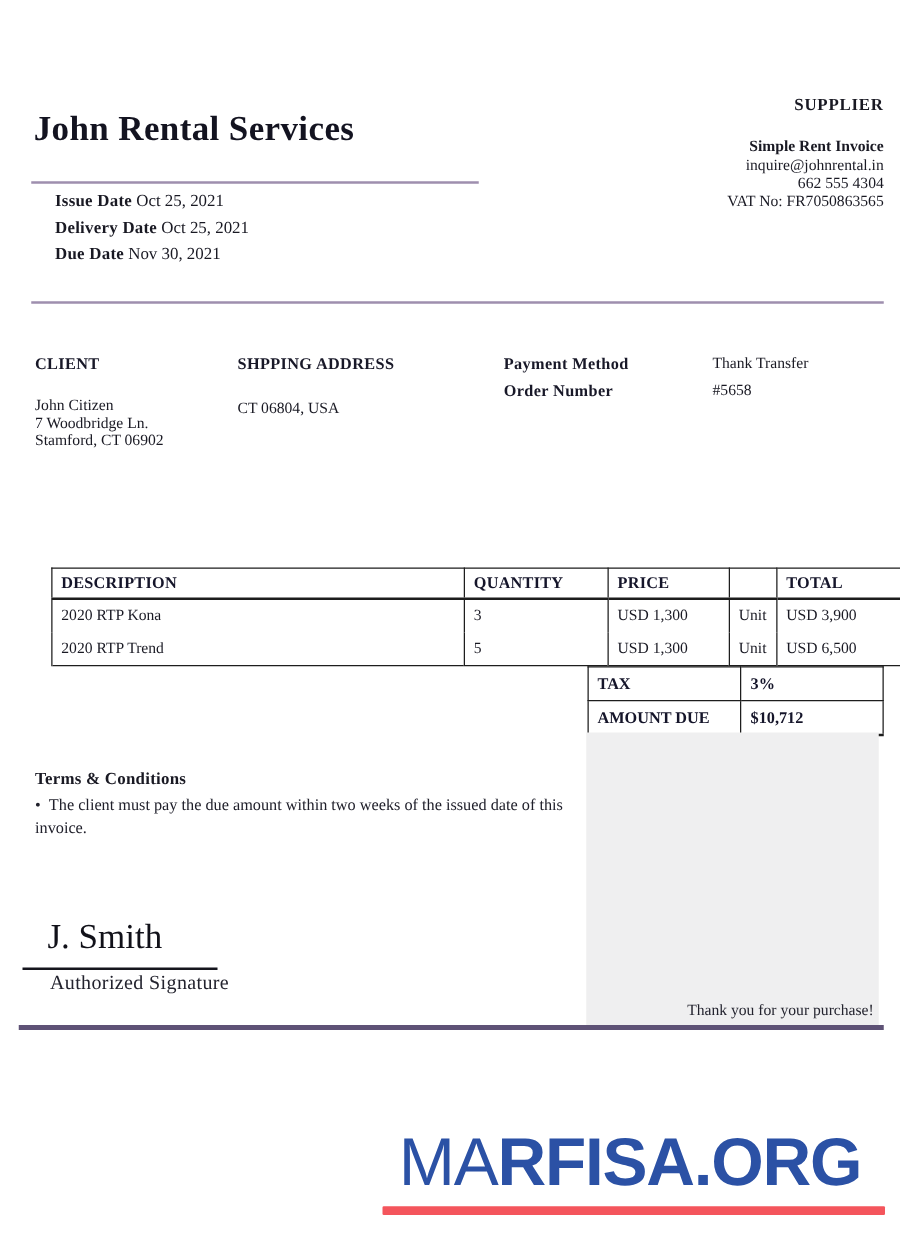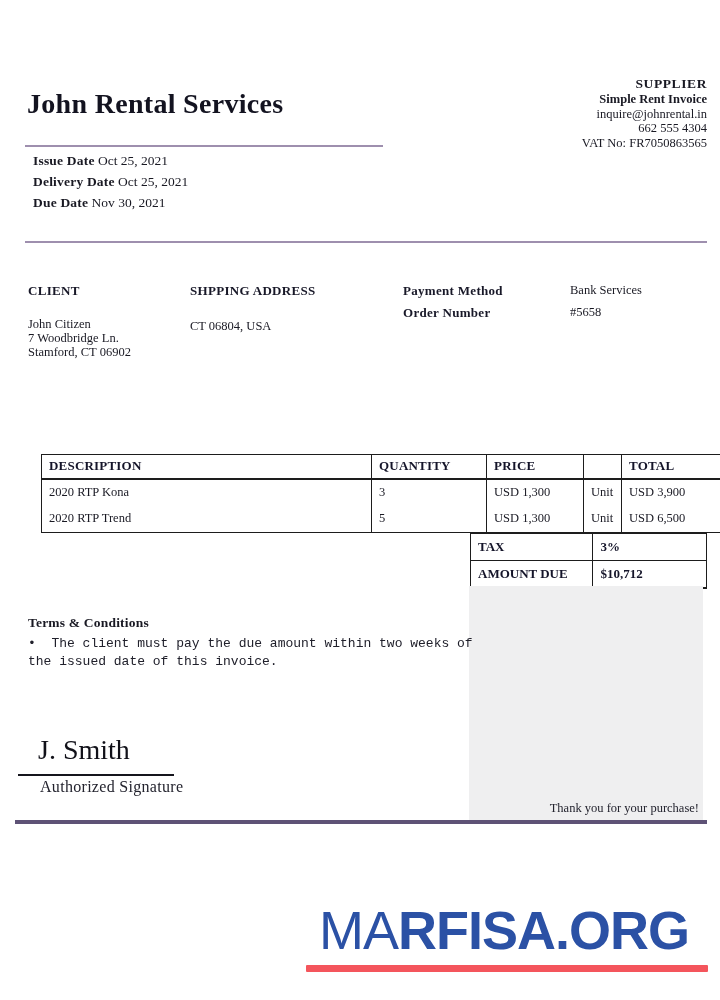--- a/index.html
+++ b/index.html
@@ -8,26 +8,26 @@
     position:relative;
     font-family:"Liberation Serif", serif;
     color:#191923;
     overflow:hidden;
   }
   .abs { position:absolute; }
 
   
   .company-title { left:27px; top:88px; font-size:28px; font-weight:bold; letter-spacing:.3px; color:#131320; }
   .title-rule { left:25px; top:145px; width:358px; height:2px; background:#9e8fae; }
-  .meta-block { left:33px; top:150px; font-size:13.5px; line-height:21px; }
+  .meta-block { left:44px; top:150px; font-size:13.5px; line-height:21px; }
   .meta-line b { letter-spacing:.2px; }
 
   .supplier-block { right:13px; top:76px; text-align:right; }
   .supplier-heading { font-size:13.5px; font-weight:bold; letter-spacing:.6px; }
-  .supplier-details { font-size:12.5px; line-height:14.5px; }
+  .supplier-details { margin-top:18px; font-size:12.5px; line-height:14.5px; }
   .supplier-name { font-weight:bold; }
 
   .mid-rule { left:25px; top:241px; width:682px; height:2px; background:#9e8fae; }
 
   
   .sec-heading { font-size:13px; font-weight:bold; letter-spacing:.3px; color:#181828; }
   .client-heading { left:28px; top:283px; }
   .shipping-heading { left:190px; top:283px; }
   .pm-label { left:403px; top:283px; }
   .on-label { left:403px; top:305px; }
@@ -66,21 +66,21 @@
   .gray-block {
     left:469px; top:586px; width:234px; height:235px; background:#efeff0;
     display:flex; align-items:flex-end; justify-content:flex-end;
     padding:0 4px 5px 0;
   }
   .thanks { font-size:12.5px; color:#23232e; }
 
   
   .terms-block { left:28px; top:615px; width:450px; }
   .terms-heading { font-size:13.5px; font-weight:bold; letter-spacing:.2px; margin-bottom:4px; }
-  .term-item { font-size:13px; line-height:17.5px; margin-bottom:1px; color:#20202b;font-family:Liberation Mono, monospace; }
+  .term-item { font-size:13px; line-height:17.5px; margin-bottom:1px; color:#20202b; }
   .term-item::before { content:"\2022\00a0\00a0"; }
 
   
   .sig-name { left:38px; top:734px; font-size:28px; color:#111119; }
   .sig-rule { left:18px; top:774px; width:156px; height:2px; background:#15151d; }
   .sig-label { left:40px; top:778px; font-size:16px; letter-spacing:.3px; color:#23232e; }
 
   .bottom-rule { left:15px; top:820px; width:692px; height:3.5px; background:#5e5276; }
 
   
@@ -114,21 +114,21 @@
     <div>VAT No: FR7050863565</div>
   </div>
 </div>
 
 <div class="abs mid-rule"></div>
 
 <div class="abs sec-heading client-heading">CLIENT</div>
 <div class="abs sec-heading shipping-heading">SHPPING ADDRESS</div>
 <div class="abs sec-heading pm-label">Payment Method</div>
 <div class="abs sec-heading on-label">Order Number</div>
-<div class="abs pm-value">Bank Services</div>
+<div class="abs pm-value">Thank Transfer</div>
 <div class="abs on-value">#5658</div>
 
 <div class="abs client-address">
   <div>John Citizen</div>
   <div>7 Woodbridge Ln.</div>
   <div>Stamford, CT 06902</div>
 </div>
 <div class="abs shipping-address">CT 06804, USA</div>
 
 <div class="abs items-table">

